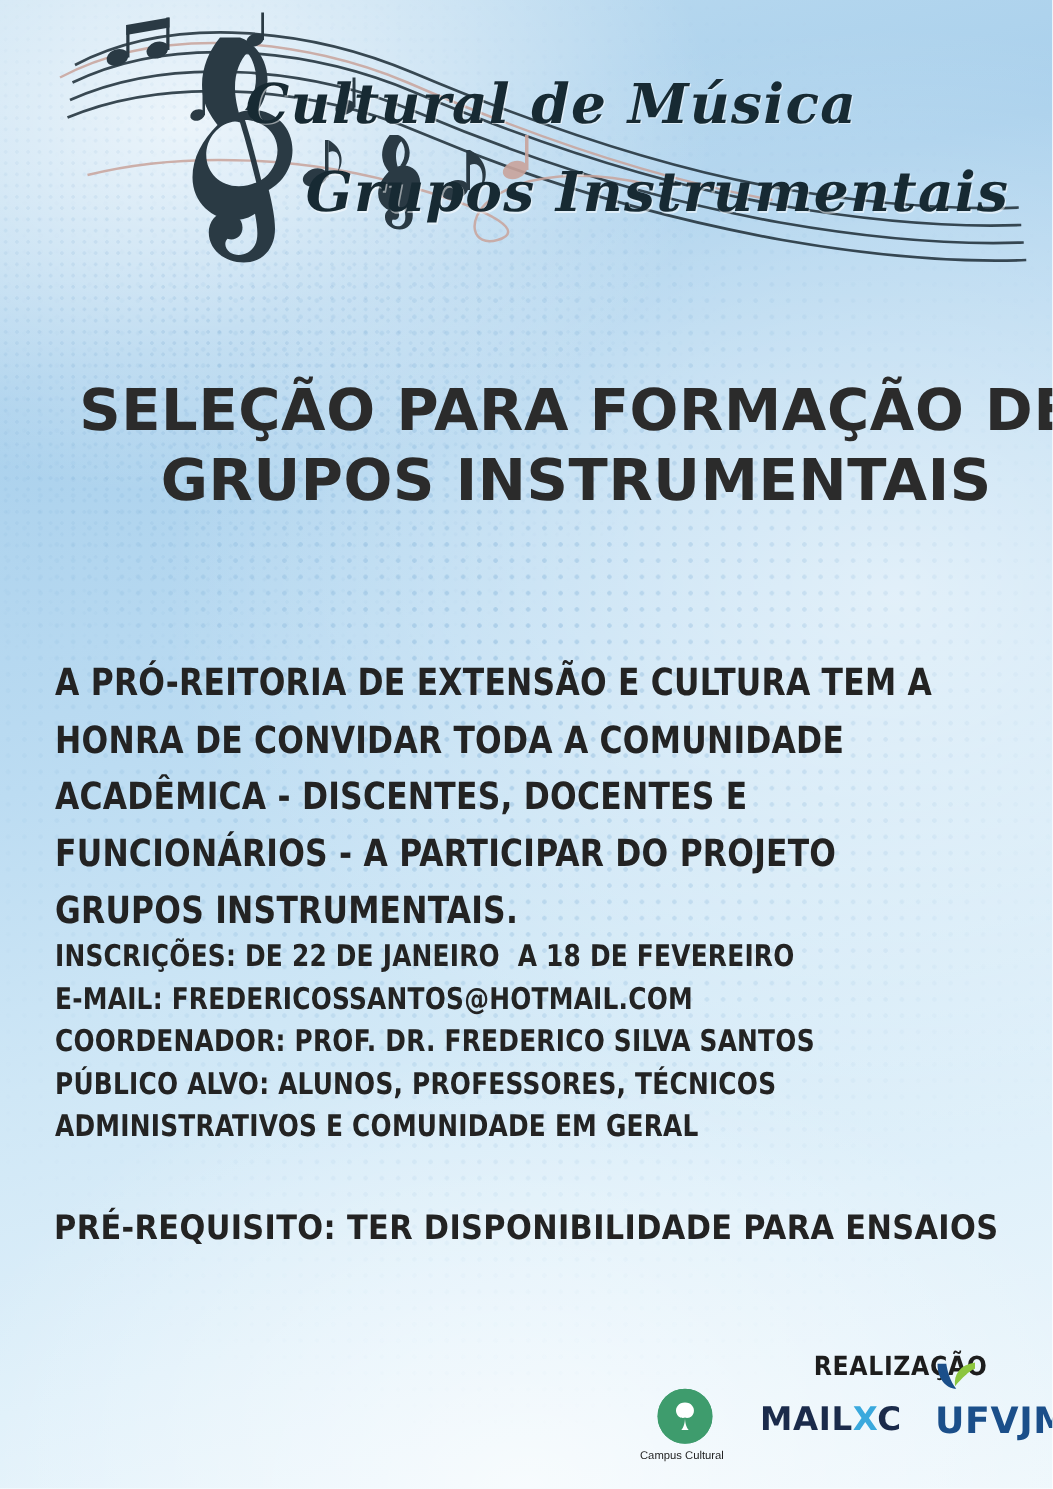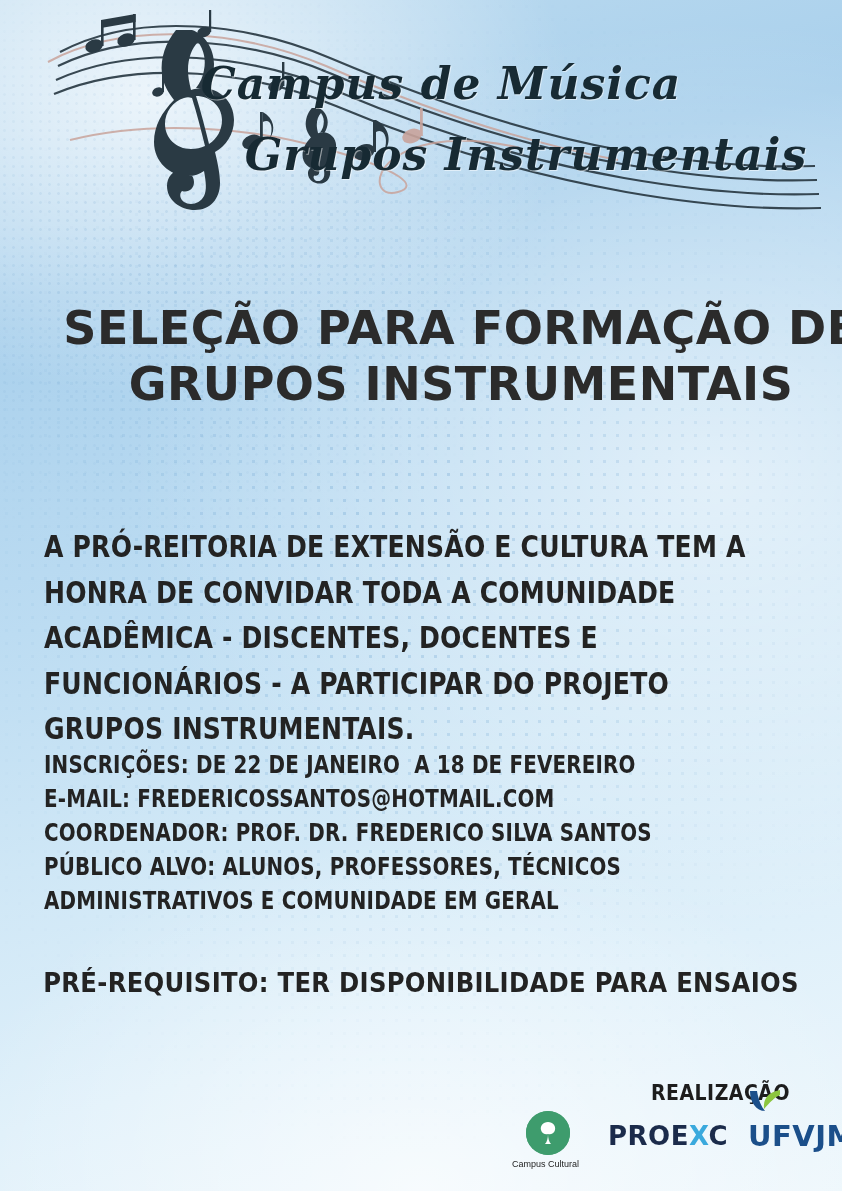--- a/index.html
+++ b/index.html
@@ -276,21 +276,21 @@
         <rect x="16" y="-2" width="2.8" height="28" fill="#c9a49c"></rect>
       </g>
       <g transform="translate(150,70)">
         <ellipse cx="8" cy="22" rx="6" ry="4.4" transform="rotate(-20 8 22)"></ellipse>
         <rect x="12" y="2" width="2" height="20"></rect>
       </g>
     </g>
   </svg>
 
   <div id="title-block">
-    <div id="title-line1" class="script-title">Campus de Música</div>
+    <div id="title-line1" class="script-title">Cultural de Música</div>
     <div id="title-line2" class="script-title">Grupos Instrumentais</div>
   </div>
 
   <div id="headline">SELEÇÃO PARA FORMAÇÃO DE GRUPOS INSTRUMENTAIS</div>
 
   <div id="body-text">A PRÓ-REITORIA DE EXTENSÃO E CULTURA TEM A HONRA DE CONVIDAR TODA A COMUNIDADE ACADÊMICA - DISCENTES, DOCENTES E FUNCIONÁRIOS - A PARTICIPAR DO PROJETO GRUPOS INSTRUMENTAIS.</div>
 
   <div id="details">
     <div class="line">INSCRIÇÕES: DE 22 DE JANEIRO  A 18 DE FEVEREIRO</div>
     <div class="line">E-MAIL: FREDERICOSSANTOS@HOTMAIL.COM</div>
@@ -308,21 +308,21 @@
       <div id="campus-mark">
         <svg viewBox="0 0 44 44" width="44" height="44">
           <circle cx="22" cy="22" r="22" fill="#3e9c6d"></circle>
           <path d="M22 11 C27 11 30 15 29 19 C28 23 24 24 22 23 C22 27 23 31 25 33 L19 33 C21 31 22 27 22 23 C20 24 16 23 15 19 C14 15 17 11 22 11 Z" fill="#ffffff"></path>
         </svg>
       </div>
       <div id="campus-caption">Campus Cultural</div>
     </div>
 
     <div id="proexc">
-      <span>PROE</span><span class="x">X</span><span>C</span>
+      <span>MAIL</span><span class="x">X</span><span>C</span>
     </div>
 
     <div id="ufvjm">
       <svg id="ufvjm-mark" width="34" height="28" viewBox="0 0 34 28">
         <path d="M2 4 C2 16 9 24 17 24 C12 18 10 10 9 4 Z" fill="#1b4f8a"></path>
         <path d="M32 3 C20 5 15 12 16 22 C22 15 27 10 32 8 Z" fill="#8cc63f"></path>
       </svg><span>UFVJM</span>
     </div>
 
   </div>

